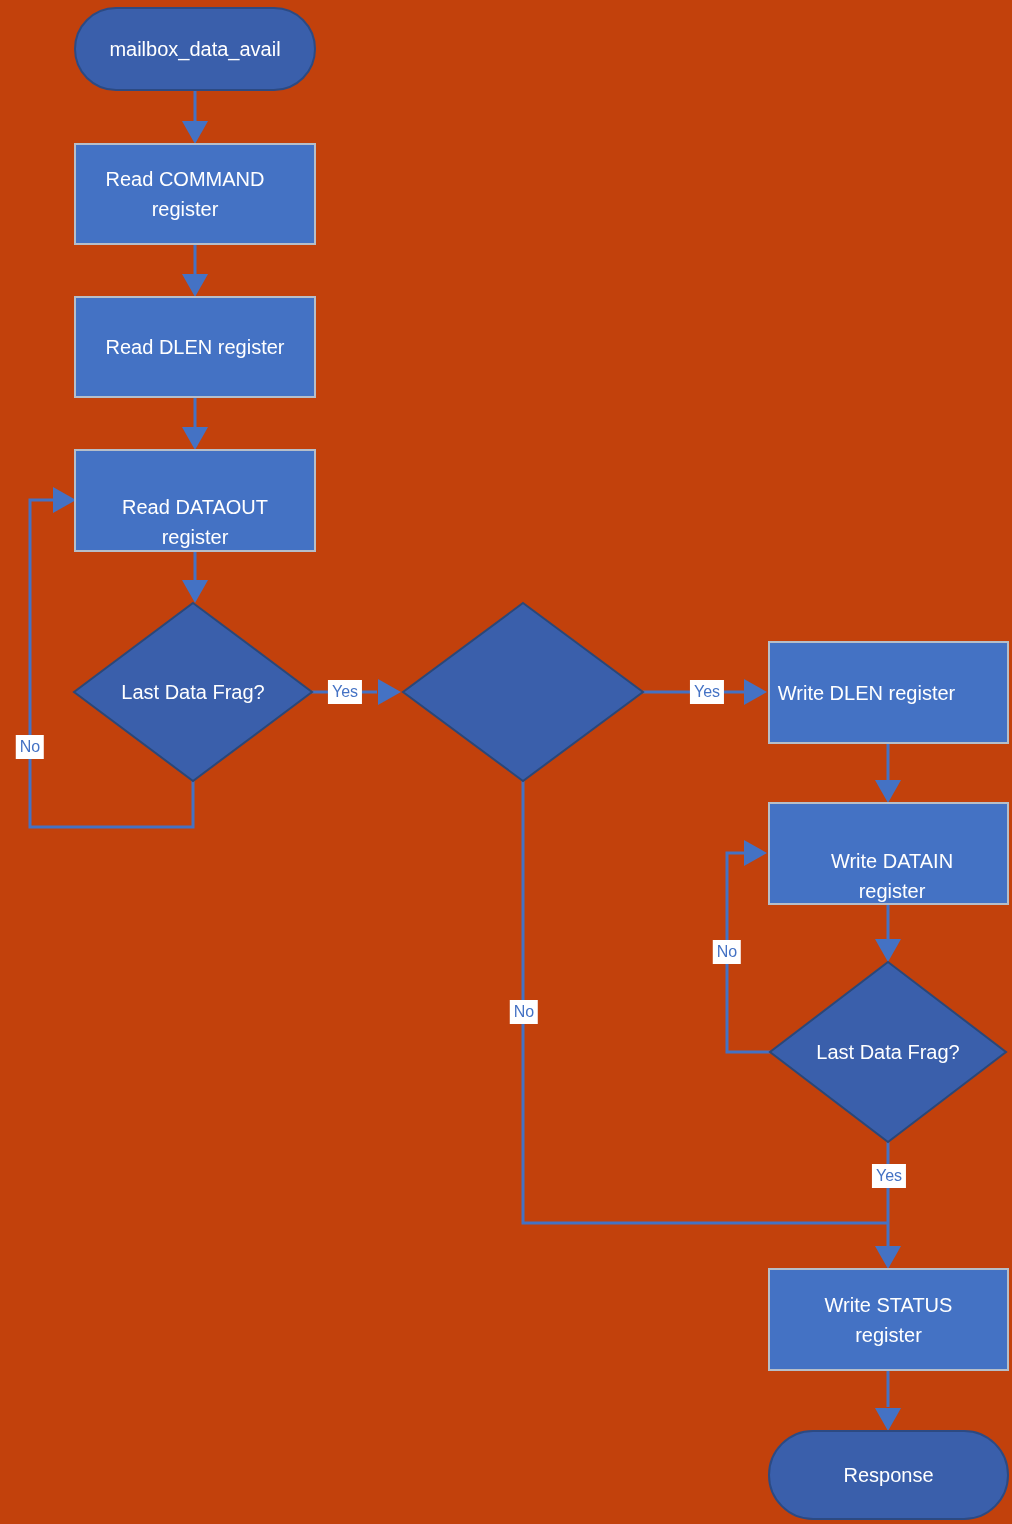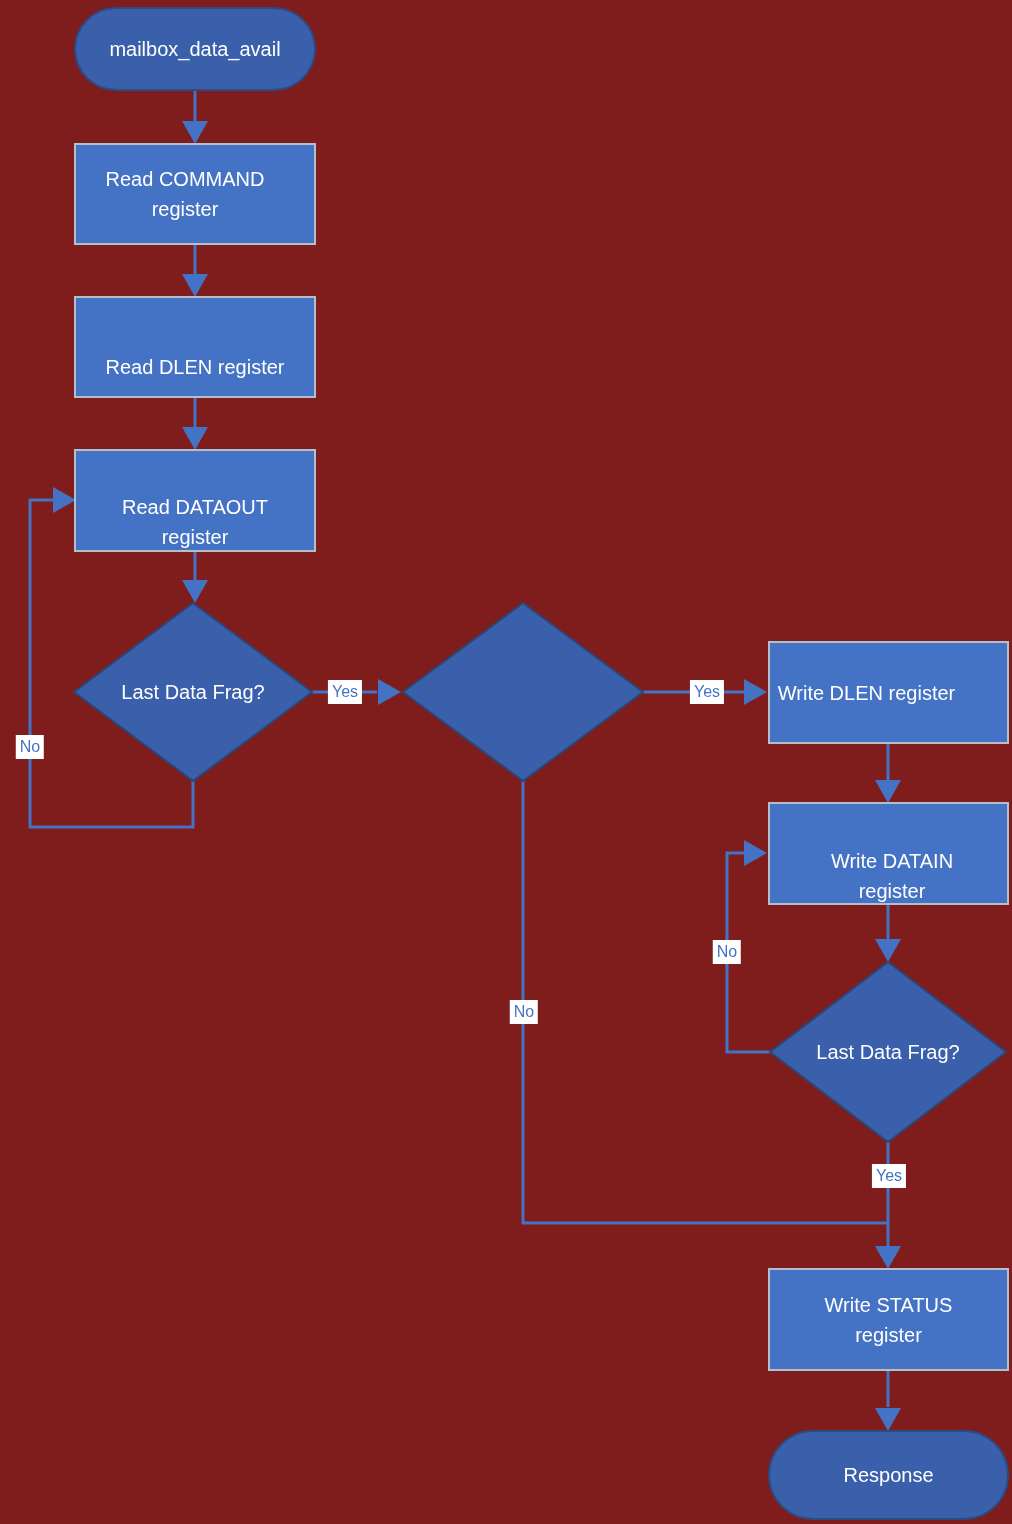--- a/index.html
+++ b/index.html
@@ -5,21 +5,21 @@
   html, body {
     margin: 0;
     padding: 0;
     background: #ffffff;
     font-family: "Liberation Sans", sans-serif;
   }
   #canvas {
     position: relative;
     width: 1012px;
     height: 1524px;
-    background: #7f1d1d;
+    background: #c2410c;
     overflow: hidden;
   }
   #wires {
     position: absolute;
     left: 0; top: 0;
     width: 1012px;
     height: 1524px;
   }
   .node-label {
     position: absolute;
@@ -91,21 +91,21 @@
     <rect x="769" y="642" width="239" height="101" fill="#4472C4" stroke="#B6BEC9" stroke-width="2"></rect>
     <rect x="769" y="803" width="239" height="101" fill="#4472C4" stroke="#B6BEC9" stroke-width="2"></rect>
     <polygon points="888,962 1006,1052 888,1142 770,1052" fill="#3A5FAB" stroke="#2B4778" stroke-width="2"></polygon>
     <rect x="769" y="1269" width="239" height="101" fill="#4472C4" stroke="#B6BEC9" stroke-width="2"></rect>
     <rect x="769" y="1431" width="239" height="88" rx="44" ry="44" fill="#3A5FAB" stroke="#2C4A83" stroke-width="2"></rect>
   </svg>
 
   <div class="node-label" style="left:75px; top:8px; width:240px; height:82px;">mailbox_data_avail</div>
   <div class="node-label" style="left:75px; top:144px; width:220px; height:100px;">Read COMMAND
 register</div>
-  <div class="node-label" style="left:75px; top:297px; width:240px; height:100px;margin-top:20px;">Read DLEN register</div>
+  <div class="node-label" style="left:75px; top:297px; width:240px; height:100px;">Read DLEN register</div>
   <div class="node-label" style="left:75px; top:471px; width:240px; height:101px;">Read DATAOUT
 register</div>
   <div class="node-label" style="left:74px; top:603px; width:238px; height:178px;">Last Data Frag?</div>
   <div class="node-label" style="left:747px; top:642px; width:239px; height:101px;">Write DLEN register</div>
   <div class="node-label" style="left:769px; top:825px; width:246px; height:101px;">Write DATAIN
 register</div>
   <div class="node-label" style="left:770px; top:962px; width:236px; height:180px;">Last Data Frag?</div>
   <div class="node-label" style="left:769px; top:1269px; width:239px; height:101px;border-radius:23px;">Write STATUS
 register</div>
   <div class="node-label" style="left:769px; top:1431px; width:239px; height:88px;">Response</div>

